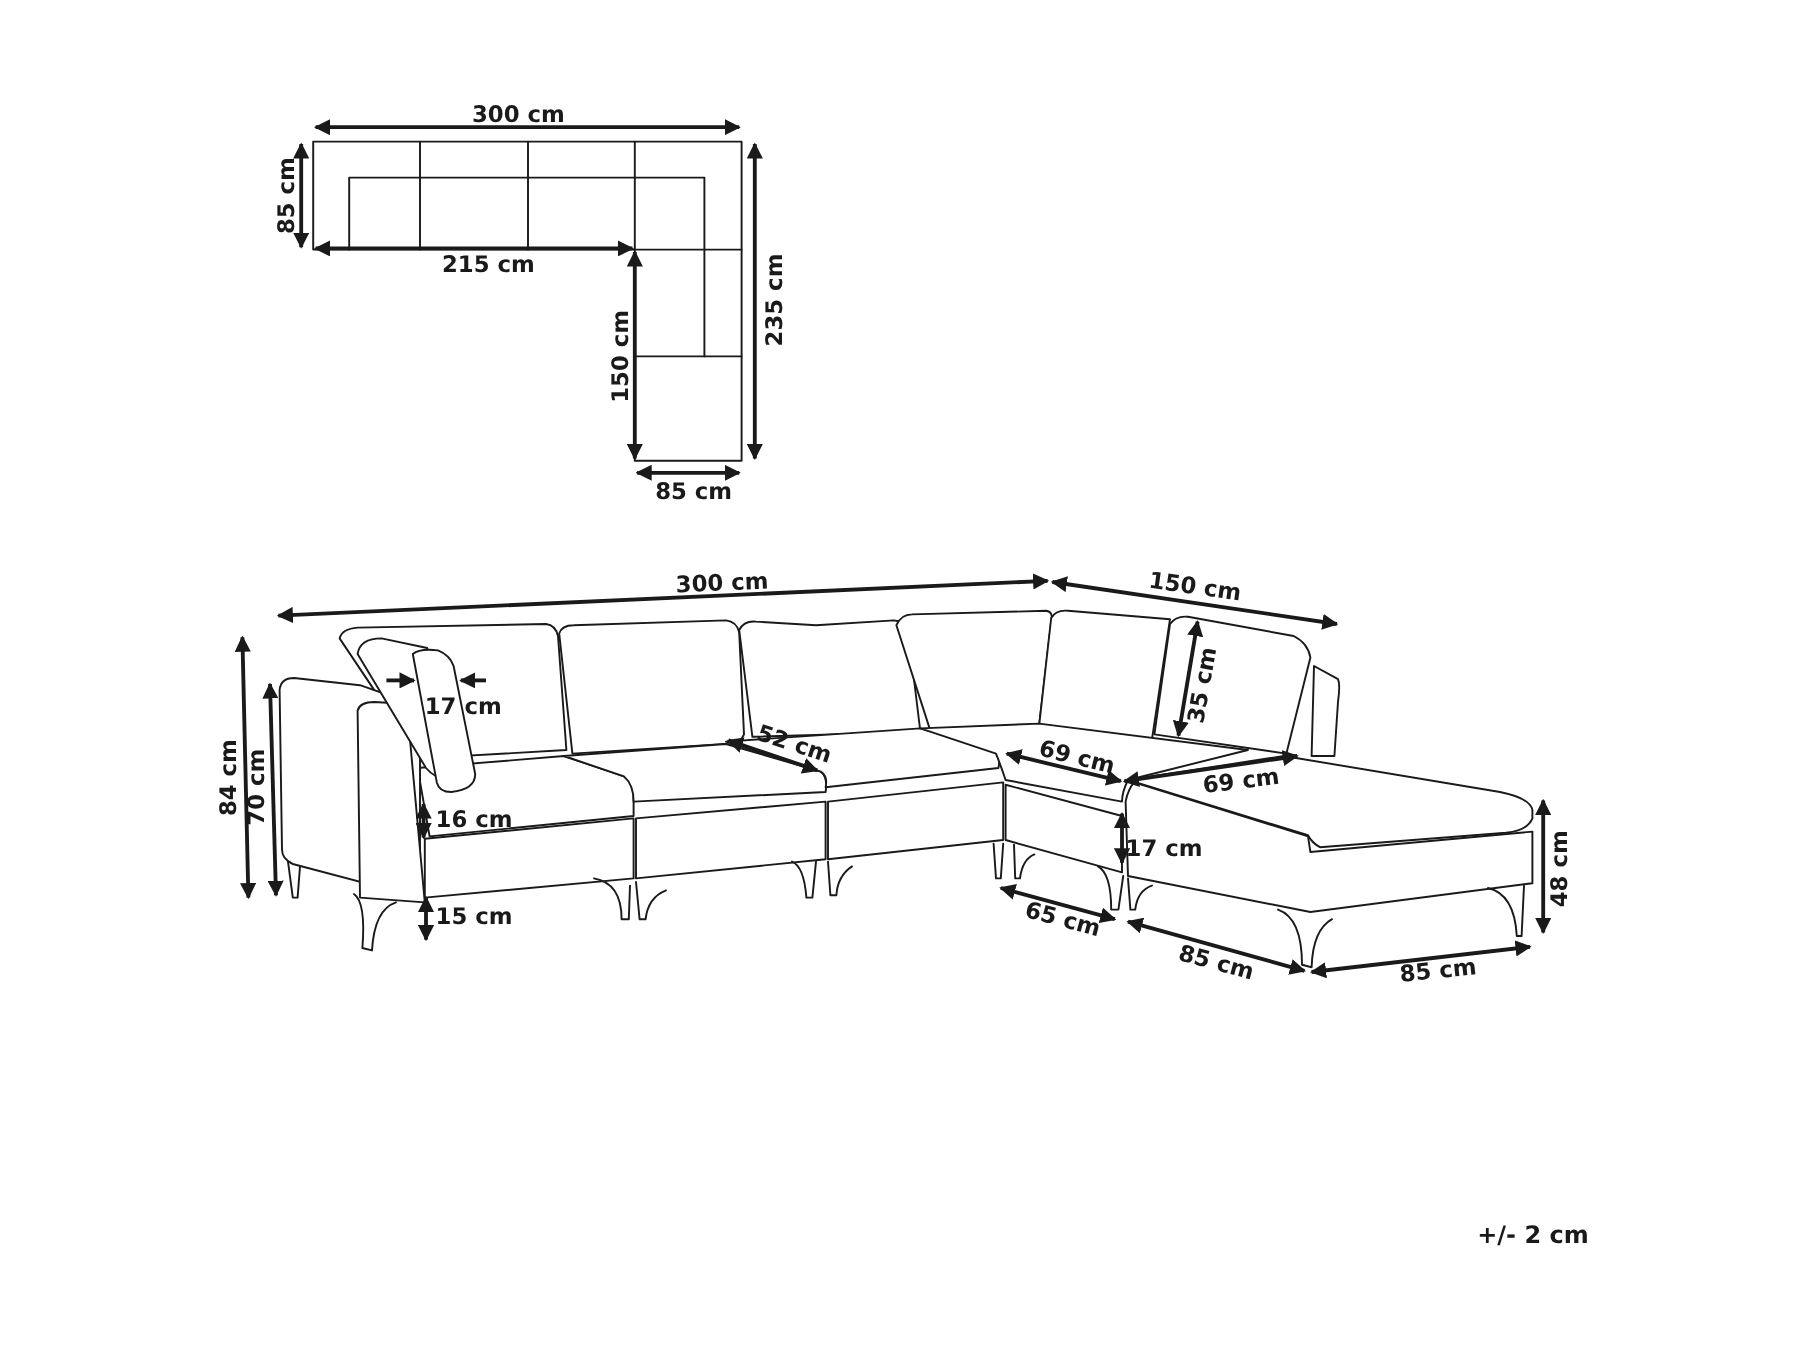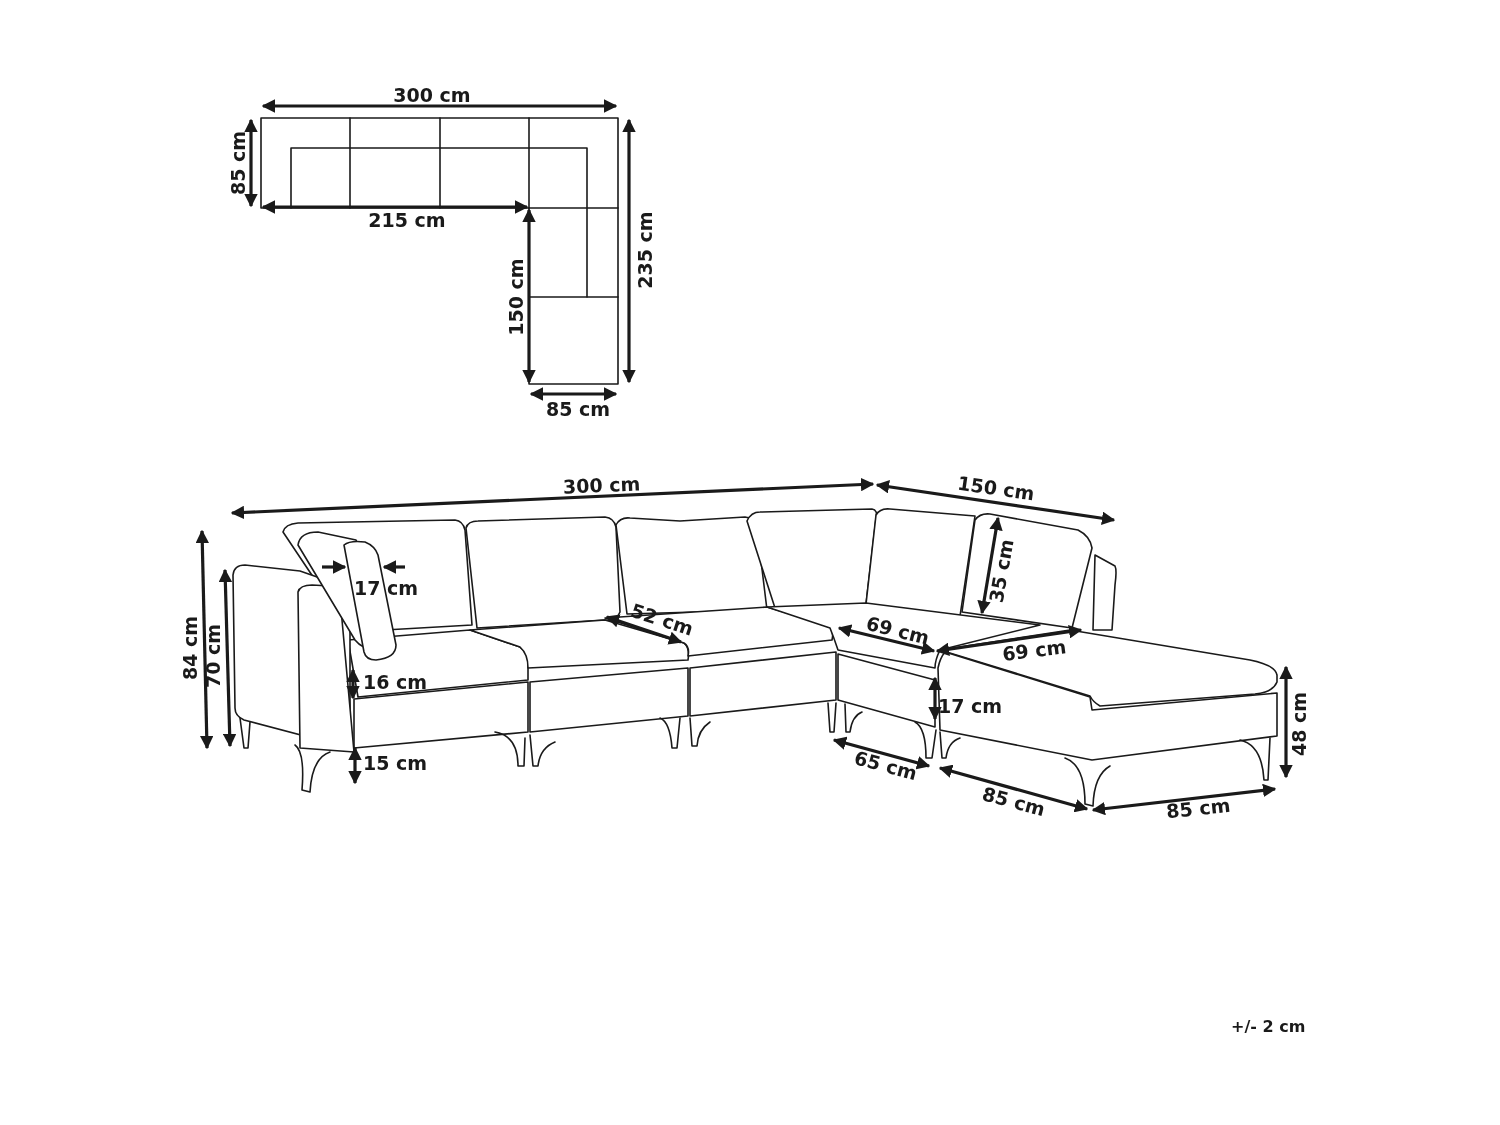--- a/index.html
+++ b/index.html
@@ -3,21 +3,21 @@
 <meta charset="utf-8">
 <style>
   html, body { margin: 0; padding: 0; background: #ffffff; }
   body { width: 1500px; height: 1125px; position: relative; overflow: hidden;
          font-family: "DejaVu Sans", "Liberation Sans", sans-serif; }
   svg { position: absolute; left: 0; top: 0; }
   .ln { fill: none; stroke: #1a1a1a; stroke-width: 1.6; stroke-linejoin: round; stroke-linecap: round; }
   .ln2 { fill: #ffffff; stroke: #1a1a1a; stroke-width: 1.6; stroke-linejoin: round; stroke-linecap: round; }
   .dim { fill: none; stroke: #1a1a1a; stroke-width: 3.2; }
   .lbl { font-family: "DejaVu Sans", "Liberation Sans", sans-serif; font-weight: bold; font-size: 19px; fill: #1a1a1a; }
-  .tol { position: absolute; left: 1231px; top: 1017px; font-weight: bold; font-size: 16px; color: #1a1a1a;
+  .tol { position: absolute; left: 1231px; top: 1017px; font-weight: bold; font-size: 20px; color: #1a1a1a;
          font-family: "DejaVu Sans", "Liberation Sans", sans-serif; }
 </style>
 </head>
 <body>
 
 <svg width="1500" height="1125" viewBox="0 0 1500 1125" xmlns="http://www.w3.org/2000/svg">
   <defs>
     <marker id="ah" viewBox="0 0 10 10" refX="9" refY="5" markerWidth="4.2" markerHeight="4.2" orient="auto-start-reverse">
       <path d="M0,0 L10,5 L0,10 z" fill="#1a1a1a"></path>
     </marker>

